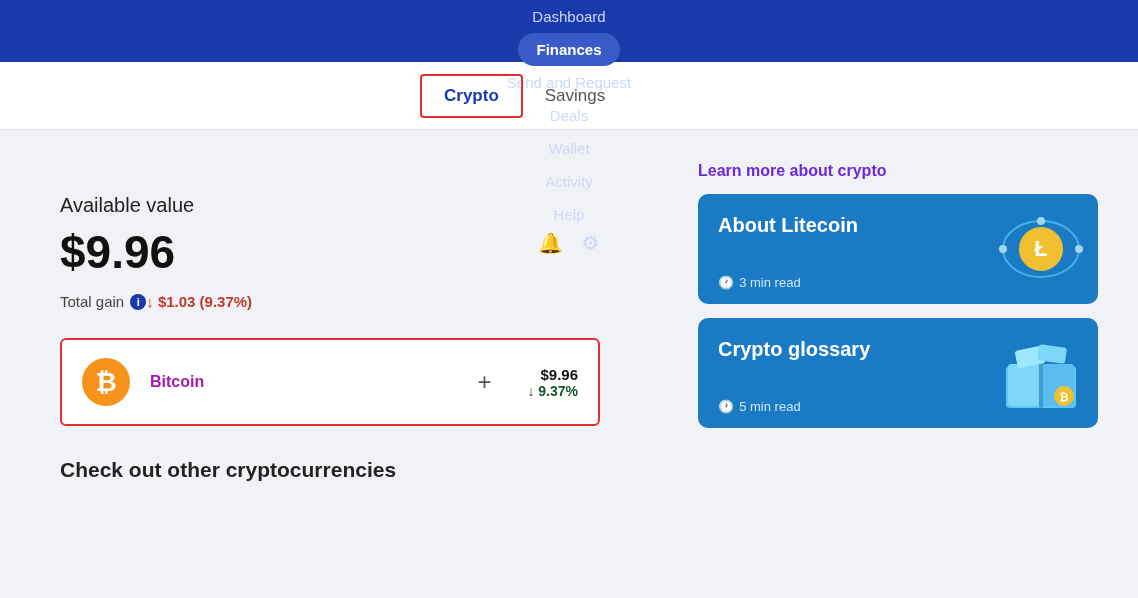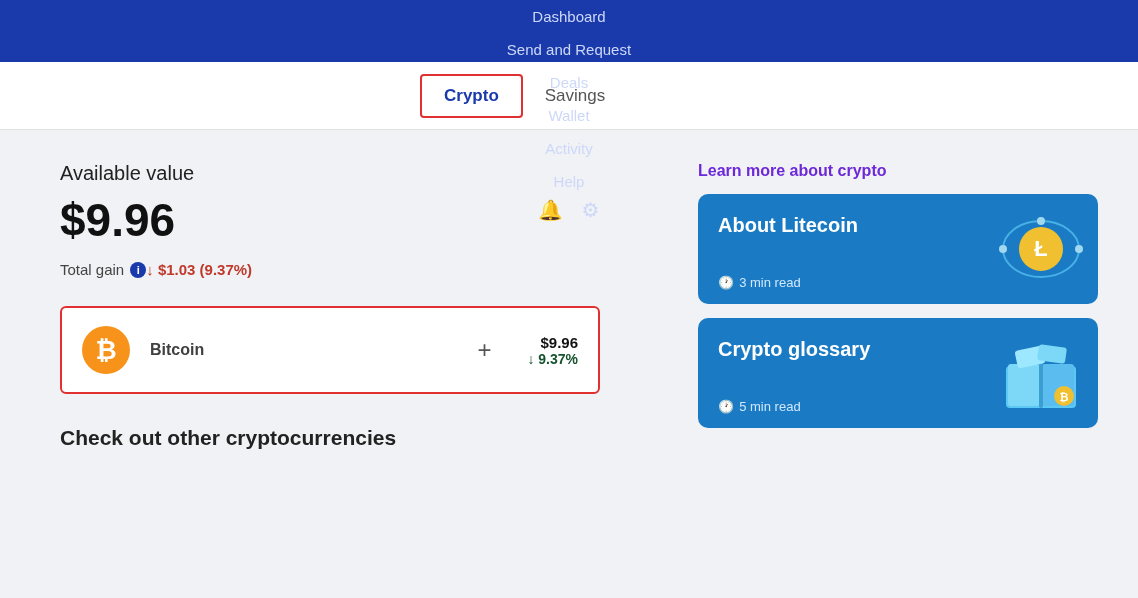--- a/index.html
+++ b/index.html
@@ -64,21 +64,21 @@
 
     
     .main {
       display: flex;
       padding: 32px 40px 24px 60px;
       gap: 60px;
       min-height: 468px;
     }
 
     
-    .left-panel { flex: 1; }
+    .left-panel { flex: 1; margin-top: 32px; }
     .available-label {
       font-size: 20px;
       color: #222;
       margin-bottom: 8px;
     }
     .available-value {
       font-size: 46px;
       font-weight: bold;
       color: #111;
       margin-bottom: 14px;
@@ -135,21 +135,21 @@
       align-items: center;
       justify-content: center;
       color: #fff;
       font-size: 26px;
       font-weight: bold;
       flex-shrink: 0;
     }
     .btc-name {
       font-size: 16px;
       font-weight: bold;
-      color: #404040;
+      color: #a21caf;
       flex: 1;
     }
     .btc-plus {
       font-size: 24px;
       color: #555;
       margin: 0 16px;
       cursor: pointer;
     }
     .btc-value-col {
       text-align: right;
@@ -227,20 +227,21 @@
     .glossary-illus {
       width: 90px;
       height: 90px;
     }
   </style>
 </head>
 <body>
 
 <nav class="navbar">
   <div class="nav-item">Dashboard</div>
+  <div class="nav-item active">Finances</div>
   <div class="nav-item">Send and Request</div>
   <div class="nav-item">Deals</div>
   <div class="nav-item">Wallet</div>
   <div class="nav-item">Activity</div>
   <div class="nav-item">Help</div>
   <div class="nav-spacer"></div>
   <div class="nav-icons">
     <button class="nav-icon-btn">🔔</button>
     <button class="nav-icon-btn">⚙</button>
   </div>

